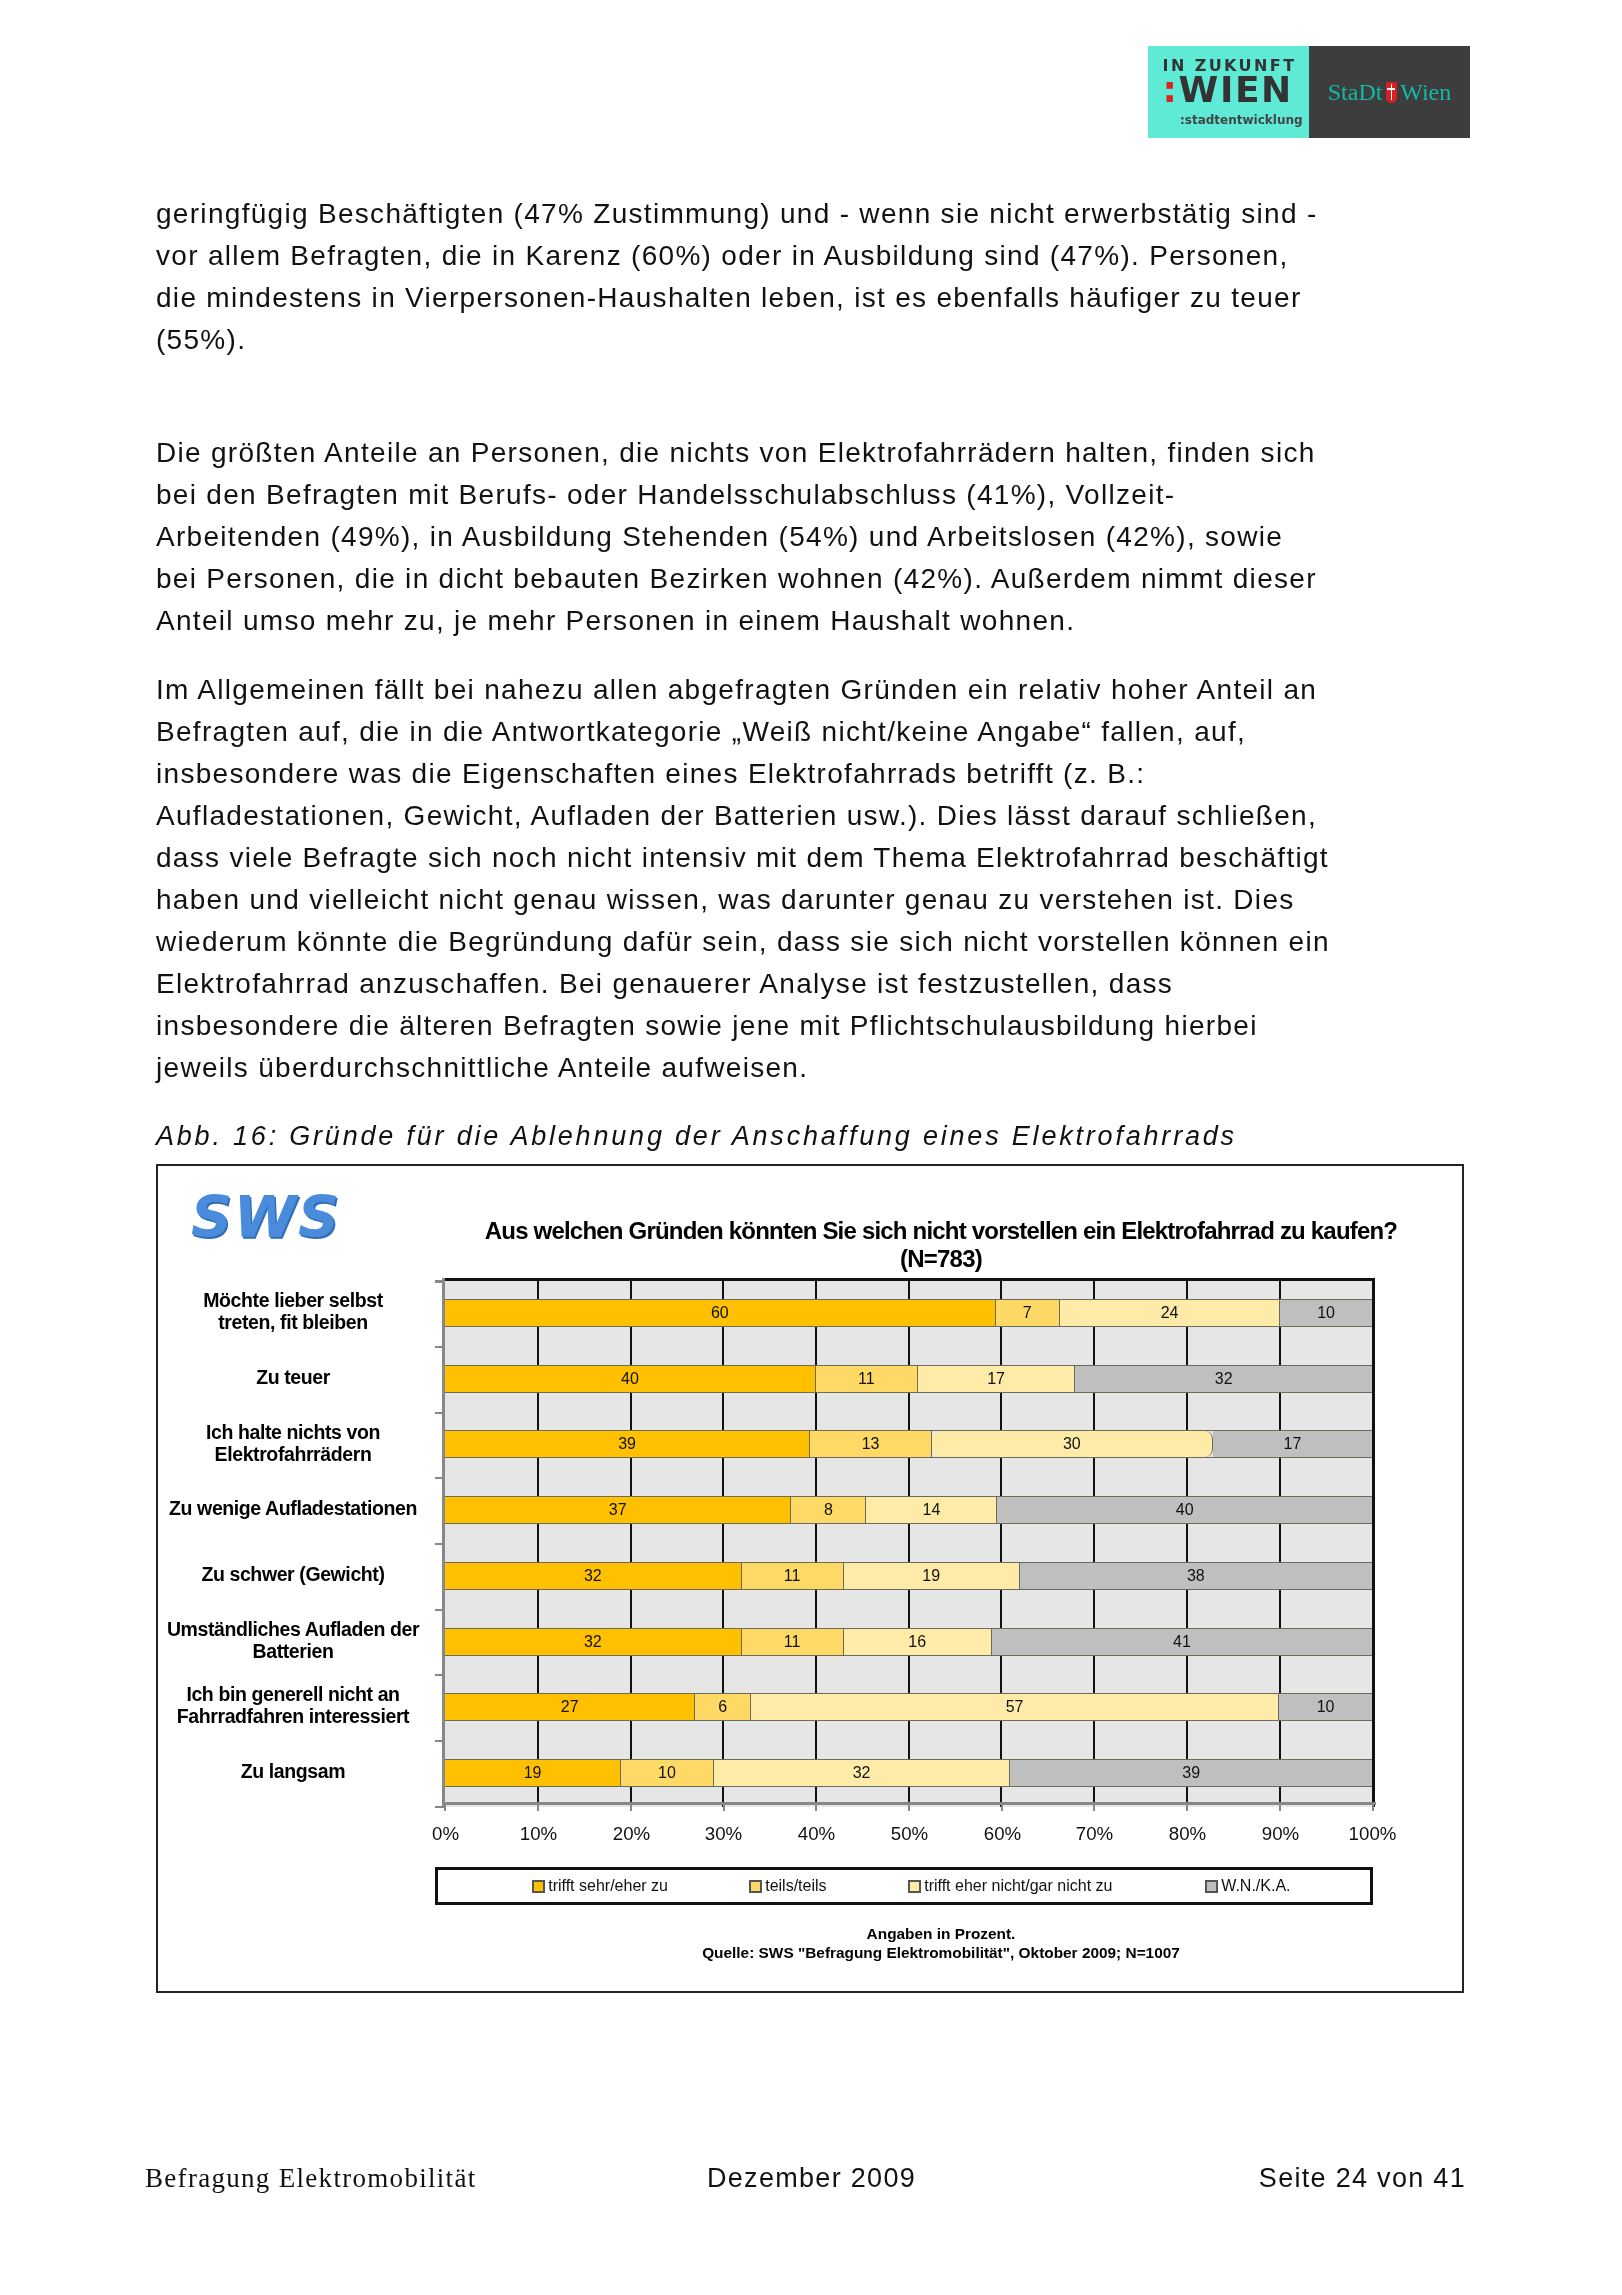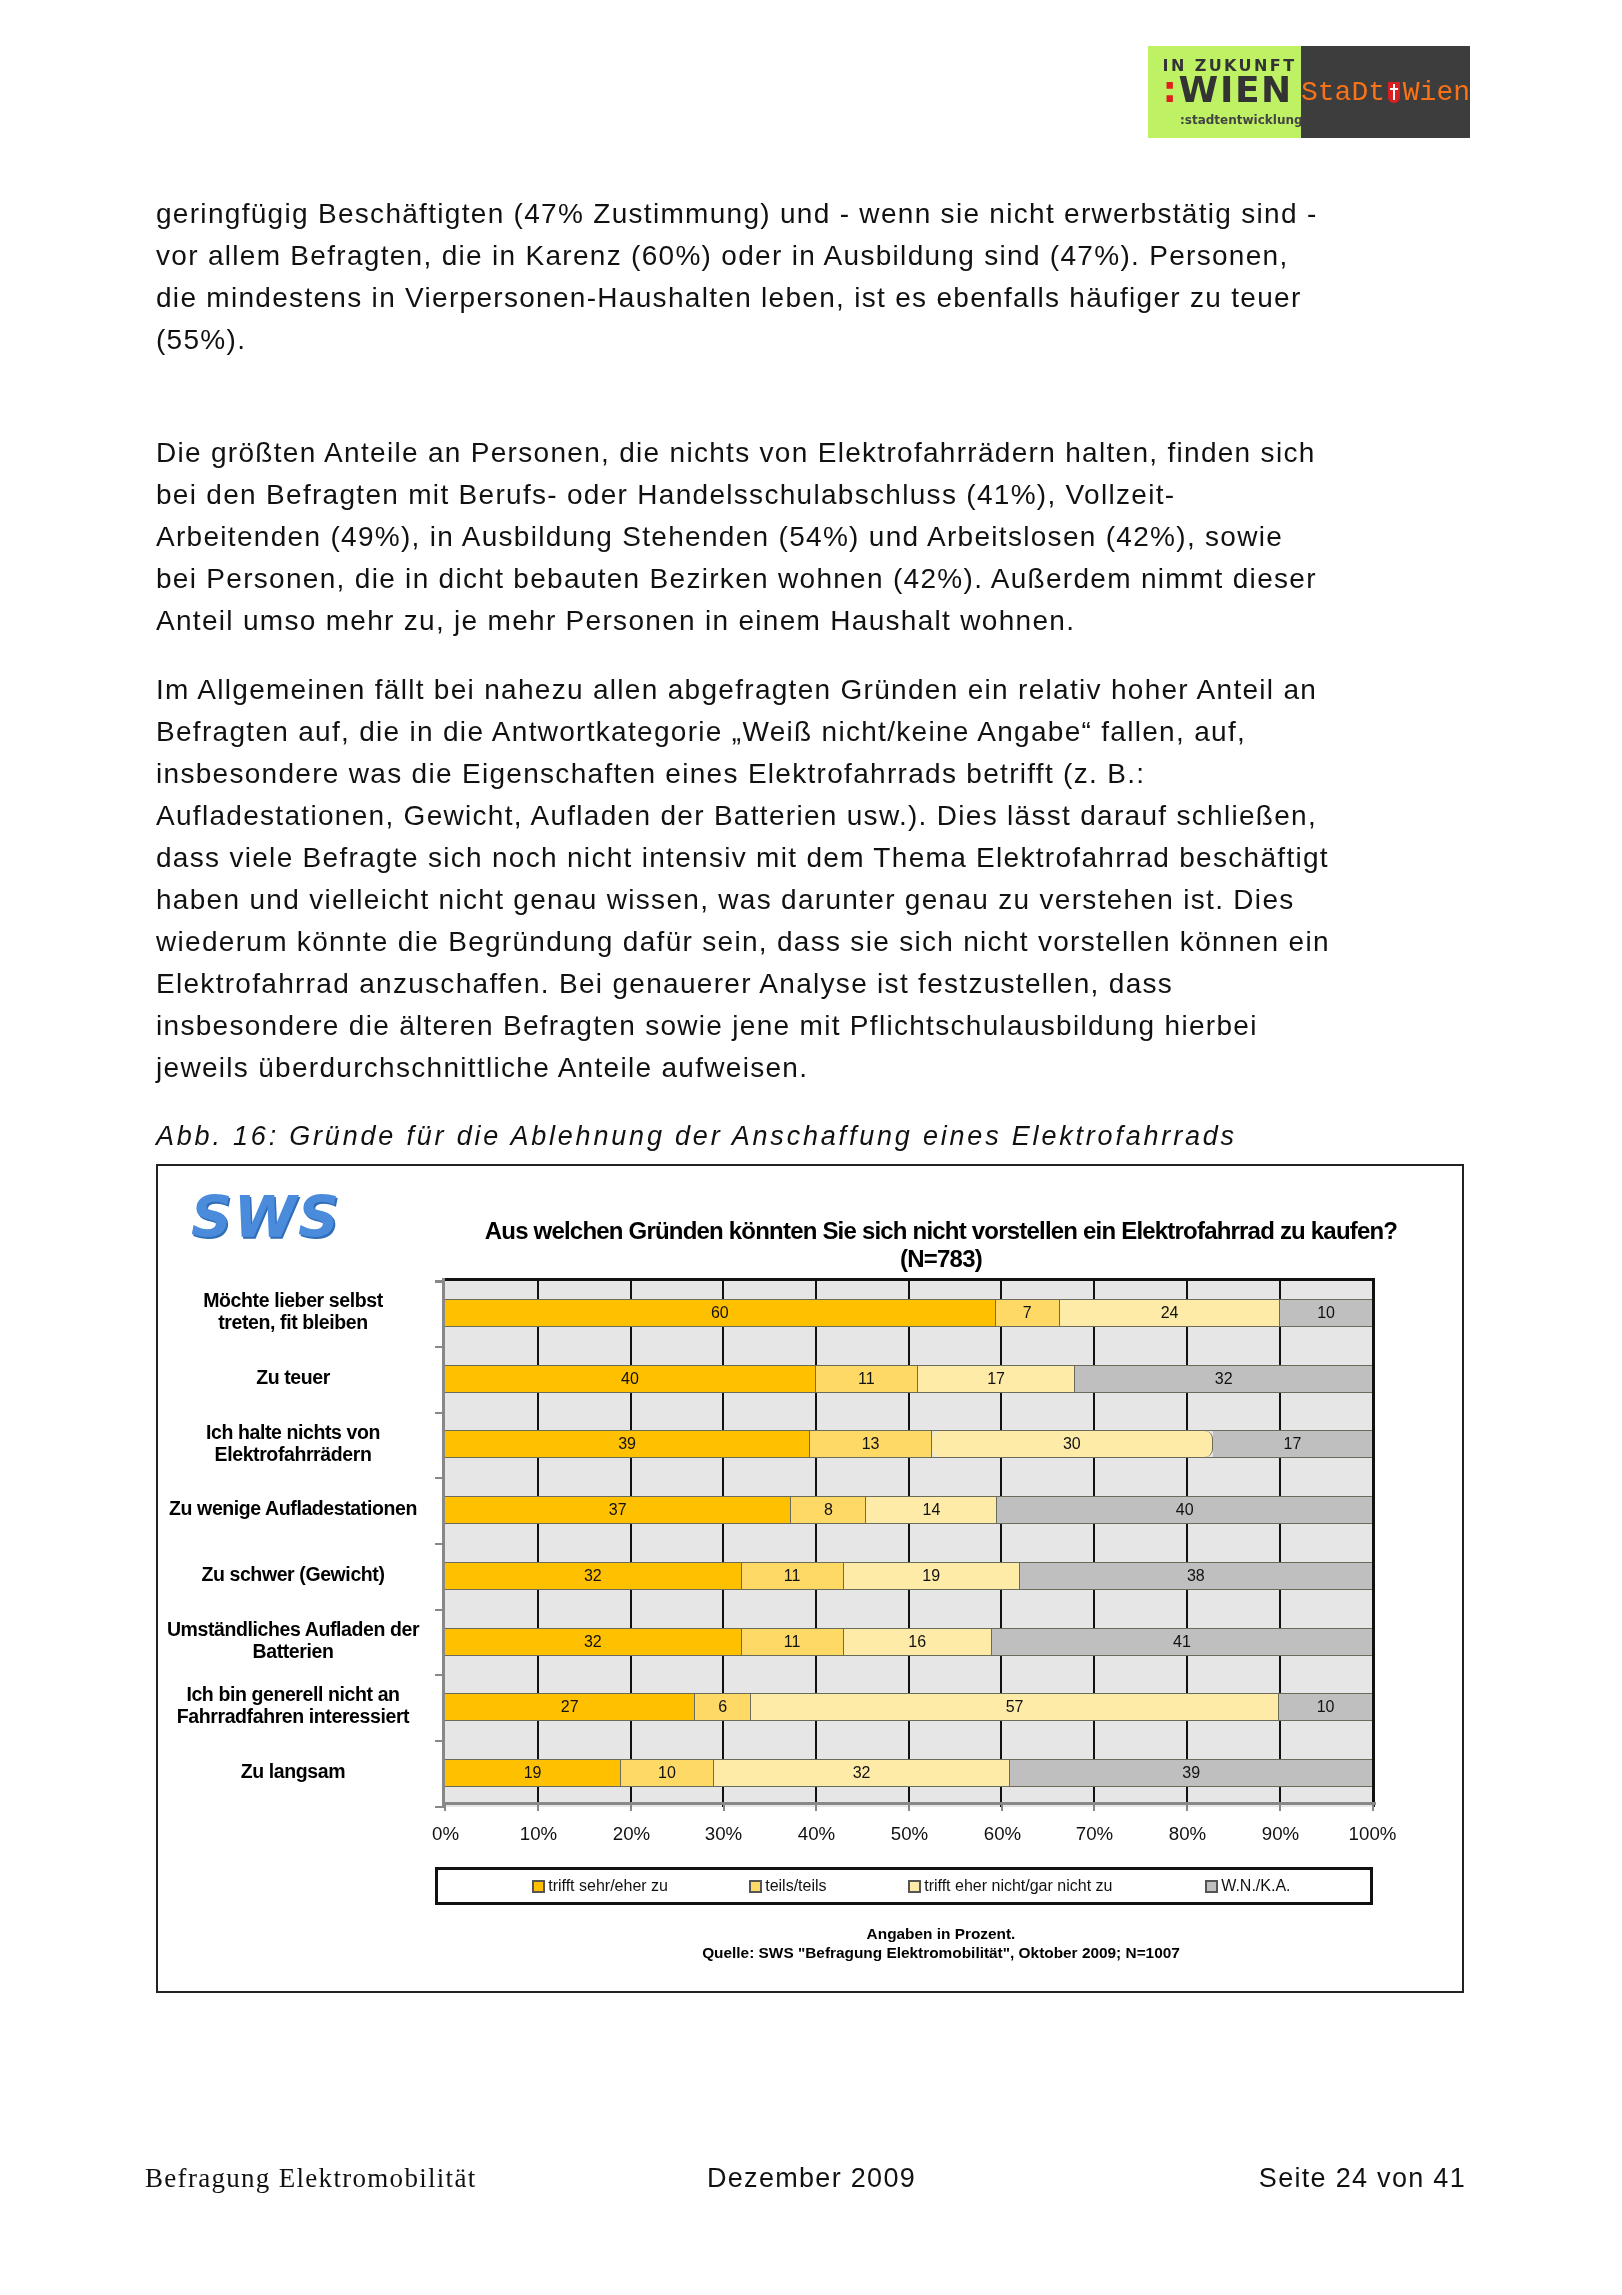--- a/index.html
+++ b/index.html
@@ -1,23 +1,23 @@
 <!DOCTYPE html>
 <html style="font-size:13px"><head>
 <meta charset="utf-8">
 <style>
   html, body { margin:0; padding:0; background:#ffffff; }
   body { width:1622px; height:2295px; position:relative; overflow:hidden;
          font-family:"Liberation Sans", sans-serif; color:#111; }
 
   
   .logo { position:absolute; left:1148px; top:46px; width:322px; height:92px; display:flex; }
-  .logo-left { width:161px; height:100%; background:#bef264; position:relative; }
+  .logo-left { width:161px; height:100%; background:#5eead4; position:relative; }
   .logo-right { flex:1; height:100%; background:#3d3d3d; display:flex; align-items:center; justify-content:center;
-                color:#f97316; font-family:Liberation Mono, monospace; font-size:28px; letter-spacing:0px; }
+                color:#14b8a6; font-family:Liberation Serif, serif; font-size:24px; letter-spacing:0px; }
   .lz-top { position:absolute; left:14.6px; top:9.7px; font-family:"DejaVu Sans", sans-serif; font-weight:bold;
             font-size:16px; letter-spacing:2.4px; color:#333; }
   .lz-wien { position:absolute; left:14.6px; top:26px; font-family:"DejaVu Sans", sans-serif; font-weight:bold;
              font-size:36px; letter-spacing:1.6px; color:#333; line-height:36px; }
   .lz-colon { color:#e0201c; }
   .lz-sub { position:absolute; left:32px; top:67px; font-family:"DejaVu Sans", sans-serif; font-size:12px; color:#444; font-weight:bold; }
   .shield { display:inline-block; width:11.4px; height:21px; background:#d92020; margin:0 3.2px; border-radius:0 0 5.7px 5.7px; position:relative; }
   .shield::after { content:""; position:absolute; left:4.9px; top:2.4px; width:1.6px; height:16px; background:#fff; }
   .shield::before { content:""; position:absolute; left:1.6px; top:6.5px; width:8px; height:1.6px; background:#fff; }
 

